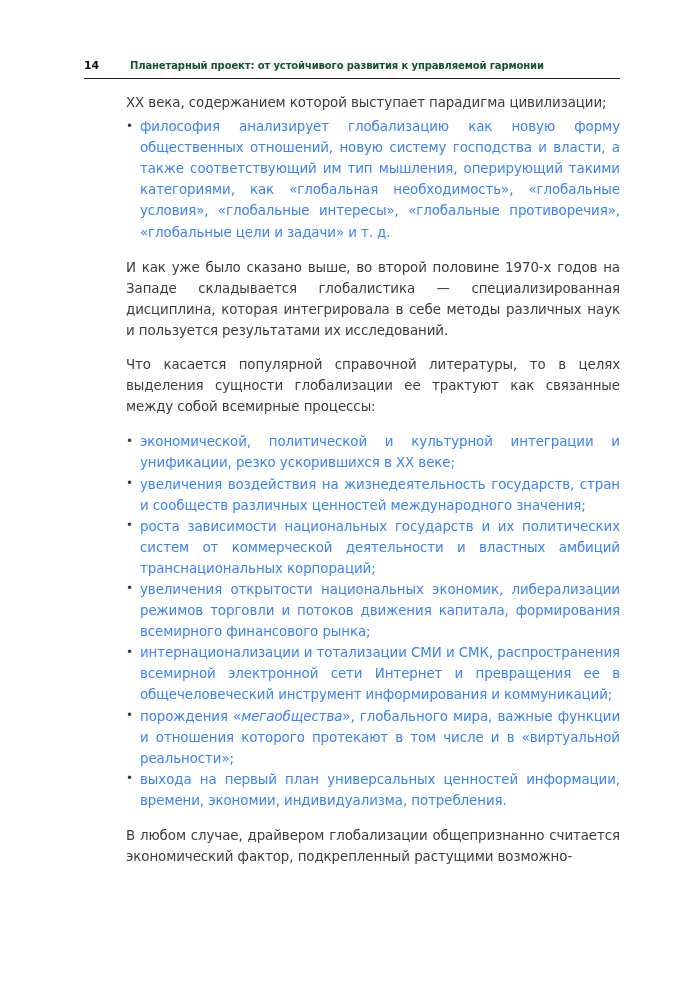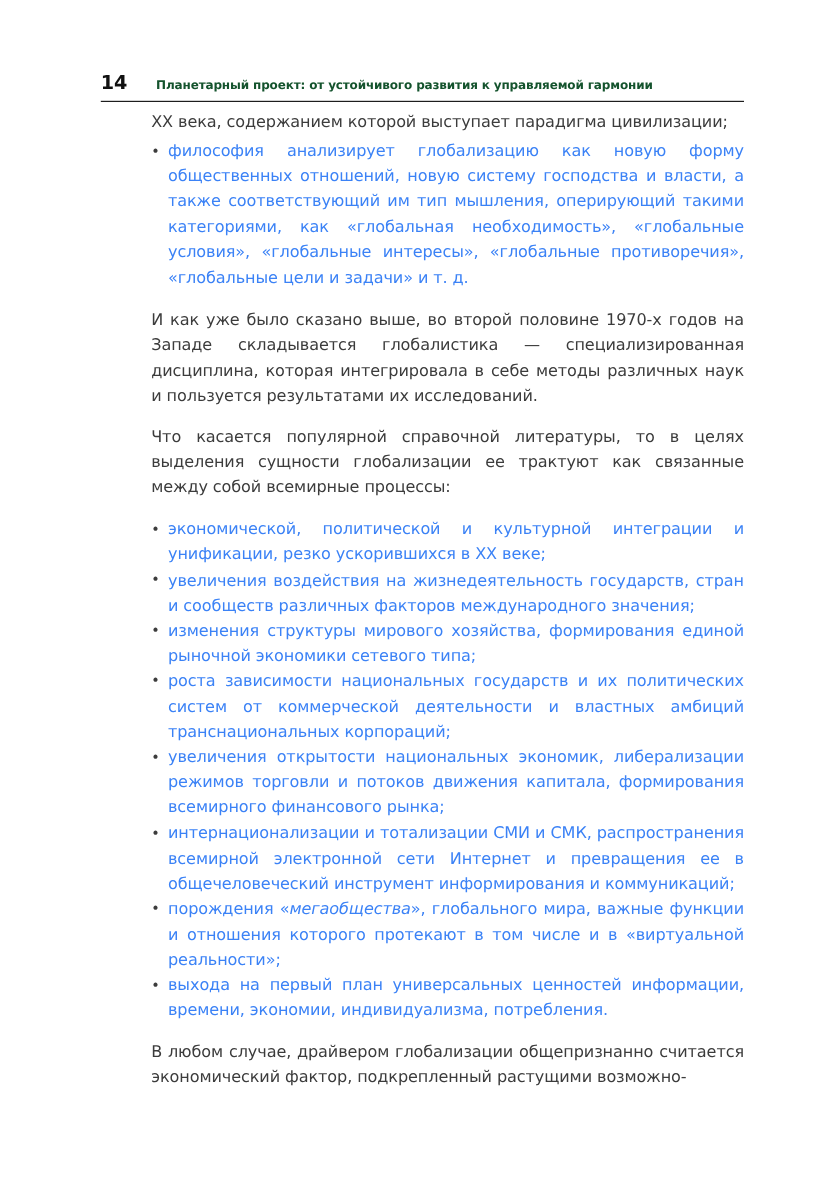--- a/index.html
+++ b/index.html
@@ -29,21 +29,21 @@
     position: absolute;
     left: 84px;
     top: 59px;
     width: 536px;
     display: flex;
     align-items: baseline;
     border-bottom: 1.6px solid #1d1d1d;
     padding-bottom: 6px;
   }
   .folio {
-    font-size: 16px;
+    font-size: 11px;
     font-weight: 700;
     color: #111111;
     letter-spacing: -0.1px;
     flex: 0 0 auto;
     width: 46px;
   }
   .running-title {
     font-size: 10px;
     font-weight: 700;
     color: #14532d;
@@ -132,24 +132,21 @@
 
     <p class="para">Что касается популярной справочной литературы, то в целях выделения сущности глобализации ее трактуют как связанные между собой всемирные процессы:</p>
 
     <div class="spacer-md"></div>
 
     <ul class="blist">
       <li>
         <span>экономической, политической и культурной интеграции и унификации, резко ускорившихся в XX веке;</span><span class="ital"></span><span></span>
       </li>
       <li>
-        <span>увеличения воздействия на жизнедеятельность государств, стран и сообществ различных факторов международного значения;</span><span class="ital"></span><span></span>
-      </li>
-      <li>
-        <span>изменения структуры мирового хозяйства, формирования единой рыночной экономики сетевого типа;</span><span class="ital"></span><span></span>
+        <span>увеличения воздействия на жизнедеятельность государств, стран и сообществ различных ценностей международного значения;</span><span class="ital"></span><span></span>
       </li>
       <li>
         <span>роста зависимости национальных государств и их политических систем от коммерческой деятельности и властных амбиций транснациональных корпораций;</span><span class="ital"></span><span></span>
       </li>
       <li>
         <span>увеличения открытости национальных экономик, либерализации режимов торговли и потоков движения капитала, формирования всемирного финансового рынка;</span><span class="ital"></span><span></span>
       </li>
       <li>
         <span>интернационализации и тотализации СМИ и СМК, распространения всемирной электронной сети Интернет и превращения ее в общечеловеческий инструмент информирования и коммуникаций;</span><span class="ital"></span><span></span>
       </li>

